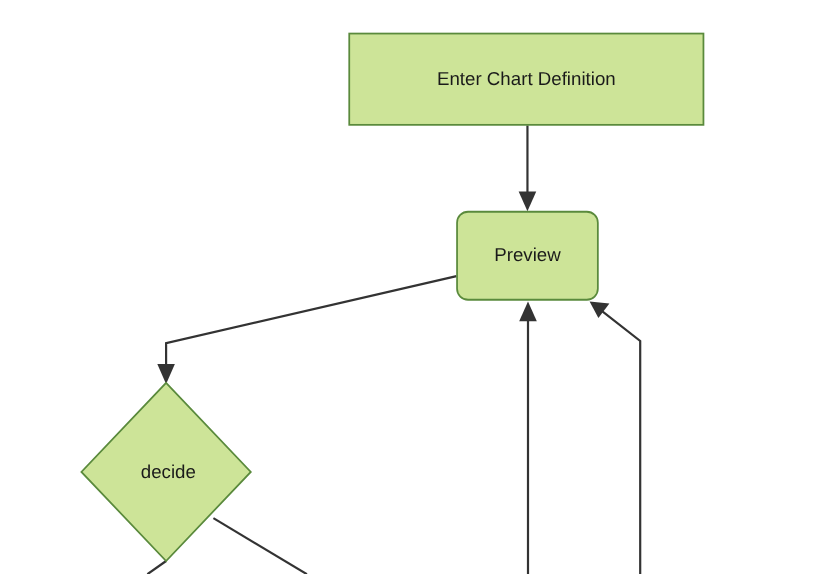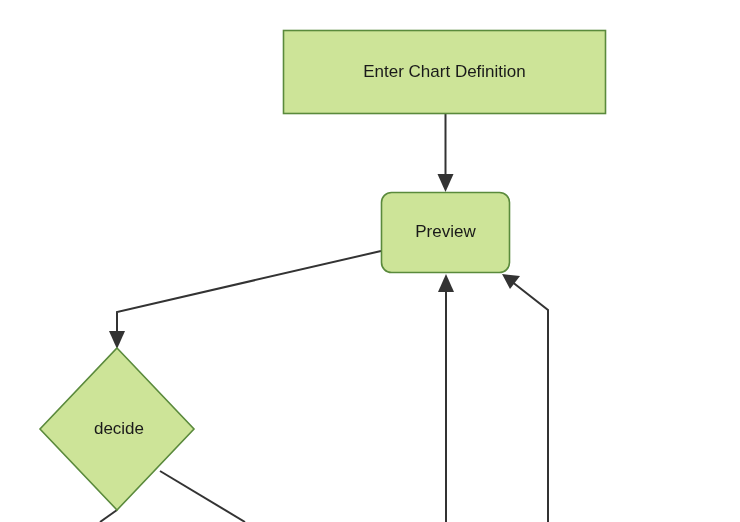--- a/index.html
+++ b/index.html
@@ -11,20 +11,21 @@
     width: 740px;
     height: 522px;
     overflow: hidden;
     font-family: "Liberation Sans", sans-serif;
   }
   #flowchart {
     position: relative;
     width: 612px;
     height: 522px;
     background: #ffffff;
+    margin-left: 34px;
   }
   #flowchart svg {
     display: block;
     width: 740px;
     height: 522px;
   }
   .node-shape {
     fill: #cde498;
     stroke: #5a8a3c;
     stroke-width: 1.6px;

